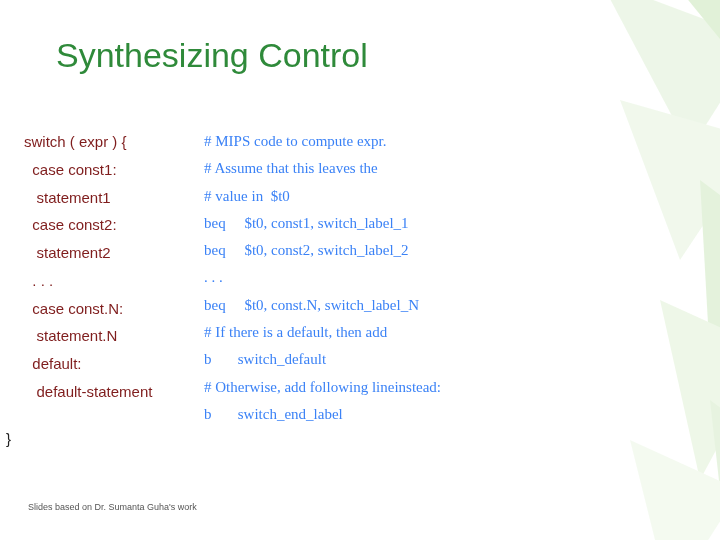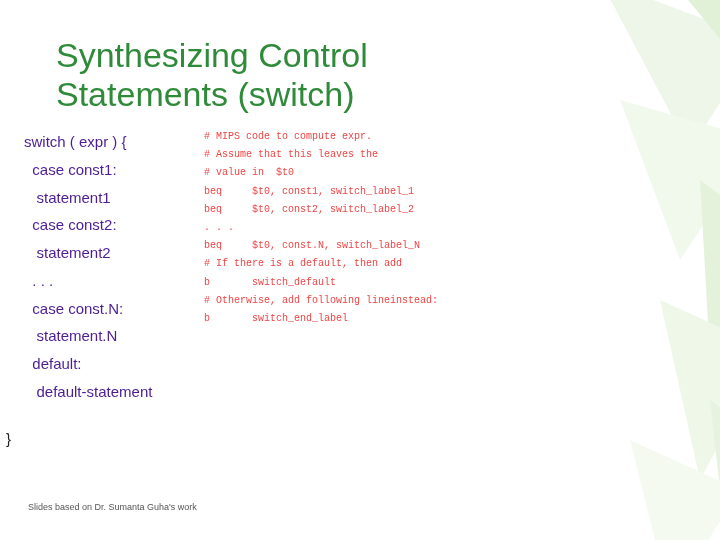--- a/index.html
+++ b/index.html
@@ -37,29 +37,29 @@
     right: 32px;
     display: flex;
     flex-direction: row;
     gap: 0;
   }
   .left-col {
     width: 180px;
     font-family: "Segoe UI", "Trebuchet MS", sans-serif;
     font-size: 15px;
     line-height: 1.85;
-    color: #4c1d95;
+    color: #7f1d1d;
     white-space: pre;
   }
   .right-col {
     flex: 1;
-    font-family: Liberation Mono, monospace;
-    font-size: 10px;
+    font-family: Liberation Serif, serif;
+    font-size: 15px;
     line-height: 1.82;
-    color: #ef4444;
+    color: #3b82f6;
     white-space: pre;
   }
   .close-brace {
     position: absolute;
     left: 6px;
     top: 430px;
     font-size: 15px;
     color: #222;
   }
   .footer {
@@ -81,21 +81,20 @@
     <polygon points="80,120 220,160 140,280" fill="#e6f3de"></polygon>
     <polygon points="160,200 240,260 170,380" fill="#cfe9c1"></polygon>
     <polygon points="120,320 230,370 160,500" fill="#e1f1d6"></polygon>
     <polygon points="170,420 250,480 190,600" fill="#d4ebc7"></polygon>
     <polygon points="90,460 200,510 130,620" fill="#ecf6e5"></polygon>
   </svg>
 </div>
 
 <h1 class="title">
   <span>Synthesizing Control</span><br>
-  <span>Statements (switch)</span>
 </h1>
 
 <div class="content">
   <div class="left-col"><span>switch ( expr ) {</span>
 <span>  case const1:</span>
 <span>   statement1</span>
 <span>  case const2:</span>
 <span>   statement2</span>
 <span>  . . .</span>
 <span>  case const.N:</span>

